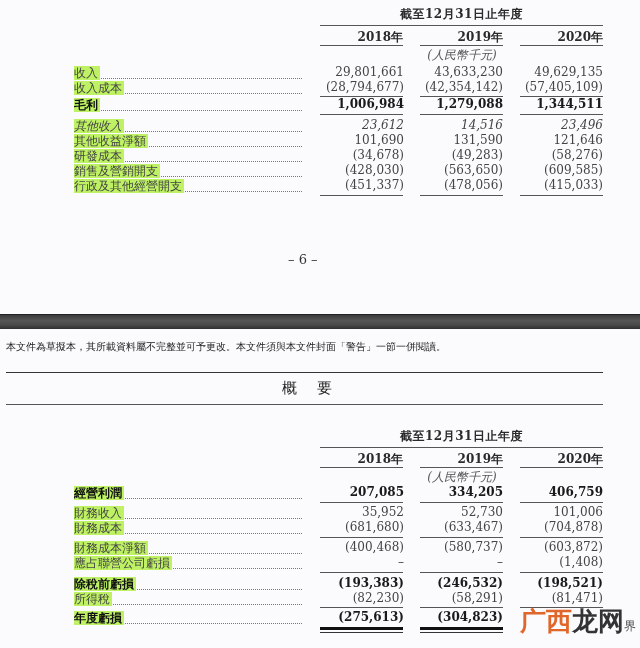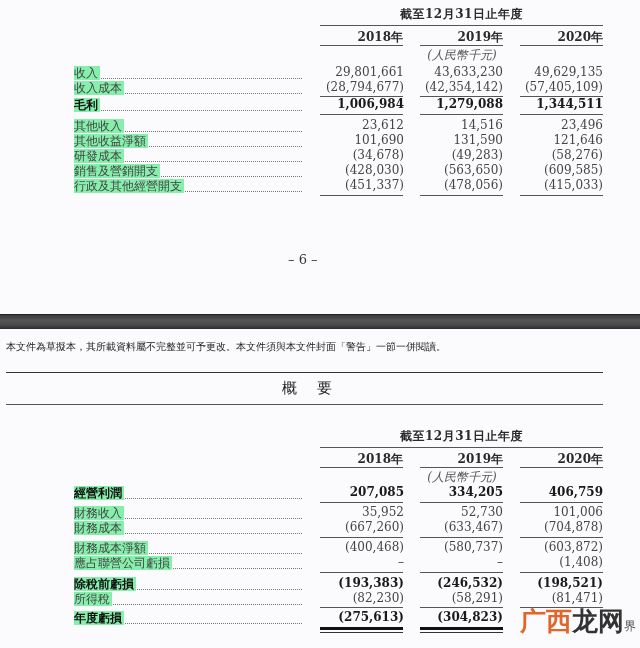--- a/index.html
+++ b/index.html
@@ -9,21 +9,21 @@
     font-family: "DejaVu Serif", "Liberation Serif", serif;
   }
   .abs { position: absolute; }
   .period-label { font-size: 12px; font-weight: bold; white-space: nowrap; letter-spacing: 0.5px; color: #2a2a2a; }
   .rule { position: absolute; height: 1px; background: #555; }
   .rule.thick { height: 2px; background: #444; }
   .year { position: absolute; font-size: 12px; font-weight: bold; text-align: right; width: 83px; color: #2a2a2a; }
   .unit { position: absolute; font-size: 12px; font-style: italic; color: #555; text-align: center; width: 120px; }
   .row { position: absolute; left: 74px; width: 530px; height: 15px; font-size: 12px; }
   .row .label { position: absolute; left: 0; top: 0; width: 228px; white-space: nowrap; overflow: hidden; color: #444; }
-  .row .label span.t { background: #86efac; padding-right: 2px; position: relative; z-index: 1; }
+  .row .label span.t { background: #bef264; padding-right: 2px; position: relative; z-index: 1; }
   .row .label::after {
     content: ""; position: absolute; left: 0; right: 0; bottom: 3px;
     border-bottom: 1px dotted #777;
   }
   .row.bold .label { color: #111; font-family: "DejaVu Sans", "Liberation Sans", sans-serif; font-weight: bold; }
   .row .v { position: absolute; top: 0; width: 90px; text-align: right; color: #444; white-space: nowrap; }
   .row.bold .v { font-weight: bold; color: #1a1a1a; }
   .v0 { left: 240px; } .v1 { left: 339px; } .v2 { left: 439px; }
   .page-number { font-size: 13px; color: #333; }
   .dark-bar { position: absolute; left: 0; top: 314px; width: 640px; height: 14px;
@@ -68,21 +68,21 @@
 <div class="rule" style="left:520px; top:96px; width:83px;"></div>
 <div class="row bold" style="top:97px;">
   <div class="label"><span class="t">毛利</span></div>
   <div class="v v0">1,006,984</div>
   <div class="v v1">1,279,088</div>
   <div class="v v2">1,344,511</div>
 </div>
 <div class="rule" style="left:320px; top:114px; width:83px;"></div>
 <div class="rule" style="left:420px; top:114px; width:83px;"></div>
 <div class="rule" style="left:520px; top:114px; width:83px;"></div>
-<div class="row" style="top:118px;">
+<div class="row" style="top:118px;font-style:italic;">
   <div class="label"><span class="t">其他收入</span></div>
   <div class="v v0">23,612</div>
   <div class="v v1">14,516</div>
   <div class="v v2">23,496</div>
 </div>
 <div class="row" style="top:133px;">
   <div class="label"><span class="t">其他收益淨額</span></div>
   <div class="v v0">101,690</div>
   <div class="v v1">131,590</div>
   <div class="v v2">121,646</div>
@@ -140,21 +140,21 @@
 <div class="rule" style="left:420px; top:502px; width:83px;"></div>
 <div class="rule" style="left:520px; top:502px; width:83px;"></div>
 <div class="row" style="top:505px;">
   <div class="label"><span class="t">財務收入</span></div>
   <div class="v v0">35,952</div>
   <div class="v v1">52,730</div>
   <div class="v v2">101,006</div>
 </div>
 <div class="row" style="top:520px;padding-left:30px;">
   <div class="label"><span class="t">財務成本</span></div>
-  <div class="v v0">(667,260)</div>
+  <div class="v v0">(681,680)</div>
   <div class="v v1">(633,467)</div>
   <div class="v v2">(704,878)</div>
 </div>
 <div class="rule" style="left:320px; top:537px; width:83px;"></div>
 <div class="rule" style="left:420px; top:537px; width:83px;"></div>
 <div class="rule" style="left:520px; top:537px; width:83px;"></div>
 <div class="row" style="top:540px;">
   <div class="label"><span class="t">財務成本淨額</span></div>
   <div class="v v0">(400,468)</div>
   <div class="v v1">(580,737)</div>

